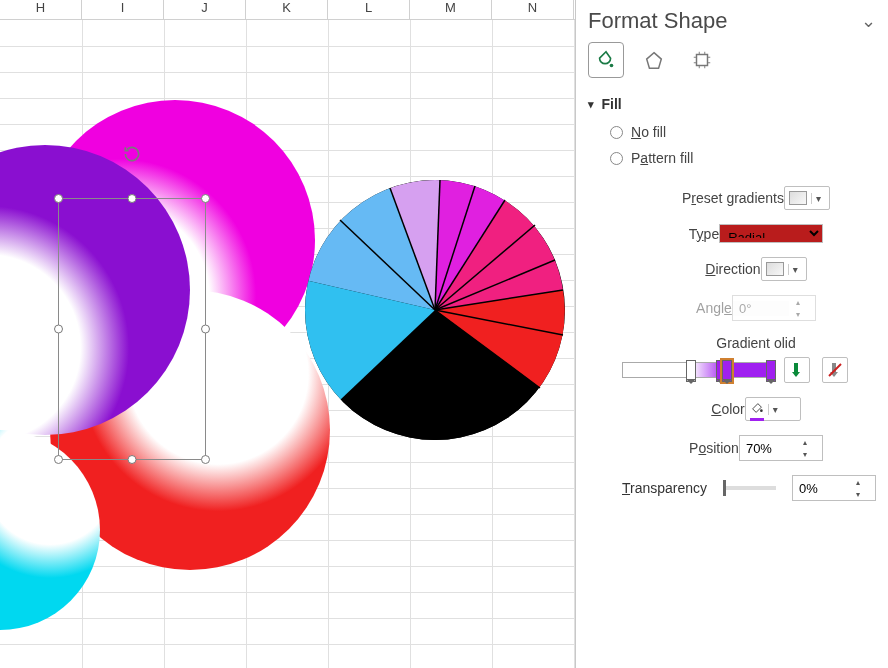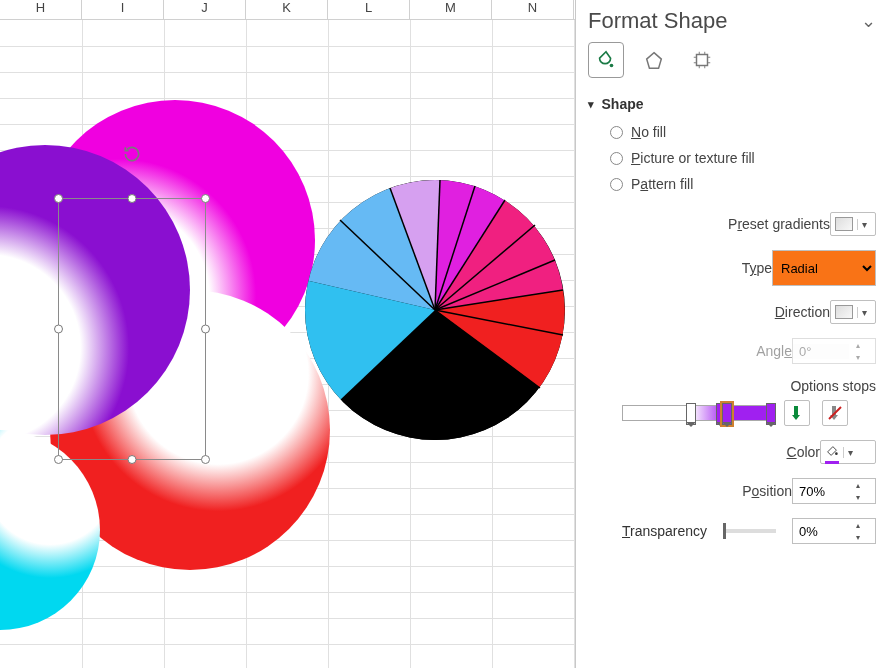--- a/index.html
+++ b/index.html
@@ -147,21 +147,21 @@
   }
   .radio.selected::after {
     content: '';
     width: 7px; height: 7px;
     background: #1a7a45;
     border-radius: 50%;
   }
   .prop-row {
     display: flex;
     align-items: center;
-    justify-content: flex-end;
+    justify-content: center;
     margin-left: 48px;
     margin-bottom: 14px;
     font-size: 14px;
     color: #444;
   }
   .dropdown-chip {
     border: 1px solid #bfbfbf;
     border-radius: 2px;
     height: 24px;
     min-width: 46px;
@@ -177,24 +177,24 @@
     background: linear-gradient(135deg, #ddd, #f8f8f8);
     border: 1px solid #999;
   }
   .dropdown-chip .caret {
     font-size: 10px; color: #555;
     border-left: 1px solid #ccc;
     padding-left: 4px;
   }
   select {
     border: 1px solid #bfbfbf;
-    height: 36px;
+    height: 19px;
     font-size: 13px;
     padding: 4px 4px;
-    background: #f97316;
+    background: #b91c1c;
     min-width: 104px;
   }
   .spinbox {
     display: flex; align-items: center;
     border: 1px solid #bfbfbf;
     height: 26px;
     width: 84px;
     font-size: 13px;
   }
   .spinbox.disabled { opacity: 0.5; }
@@ -427,31 +427,27 @@
     <div class="icon-btn">
       <svg width="22" height="22" viewBox="0 0 24 24">
           <rect x="6" y="6" width="12" height="12" fill="none" stroke="#777" stroke-width="1.6"></rect>
           <path stroke="#777" d="M3 9h3M3 15h3M18 9h3M18 15h3M9 3v3M15 3v3M9 18v3M15 18v3"></path>
         </svg>
     </div>
   </div>
 
   <div class="section-header">
     <span style="font-size:11px">▾</span>
-    <span>Shape</span>
+    <span>Fill</span>
   </div>
 
   <div class="radio-list">
     <div class="radio-item">
       <span class="radio"></span>
       <span><span class="und">N</span>o fill</span>
-    </div>
-    <div class="radio-item">
-      <span class="radio"></span>
-      <span><span class="und">P</span>icture or texture fill</span>
     </div>
     <div class="radio-item">
       <span class="radio"></span>
       <span>P<span class="und">a</span>ttern fill</span>
     </div>
   </div>
 
   <div class="prop-row">
     <span>P<span class="und">r</span>eset gradients</span>
     <span class="dropdown-chip">
@@ -478,21 +474,21 @@
     <span class="spinbox disabled">
       <input disabled="" value="0°" style="">
       <span class="spins">
           <div>▴</div>
           <div>▾</div>
         </span>
     </span>
   </div>
 
   <div class="prop-row" style="margin-bottom:6px">
-    <span>Options stops</span>
+    <span>Gradient olid</span>
     <span></span>
   </div>
 
   <div class="grad-stops-row">
     <div class="grad-track">
       <div class="grad-stop white" style="left:46%"></div>
       <div class="grad-stop" style="left:66%"></div>
       <div class="grad-stop sel" style="left:70%"></div>
       <div class="grad-stop" style="left:100%"></div>
     </div>

